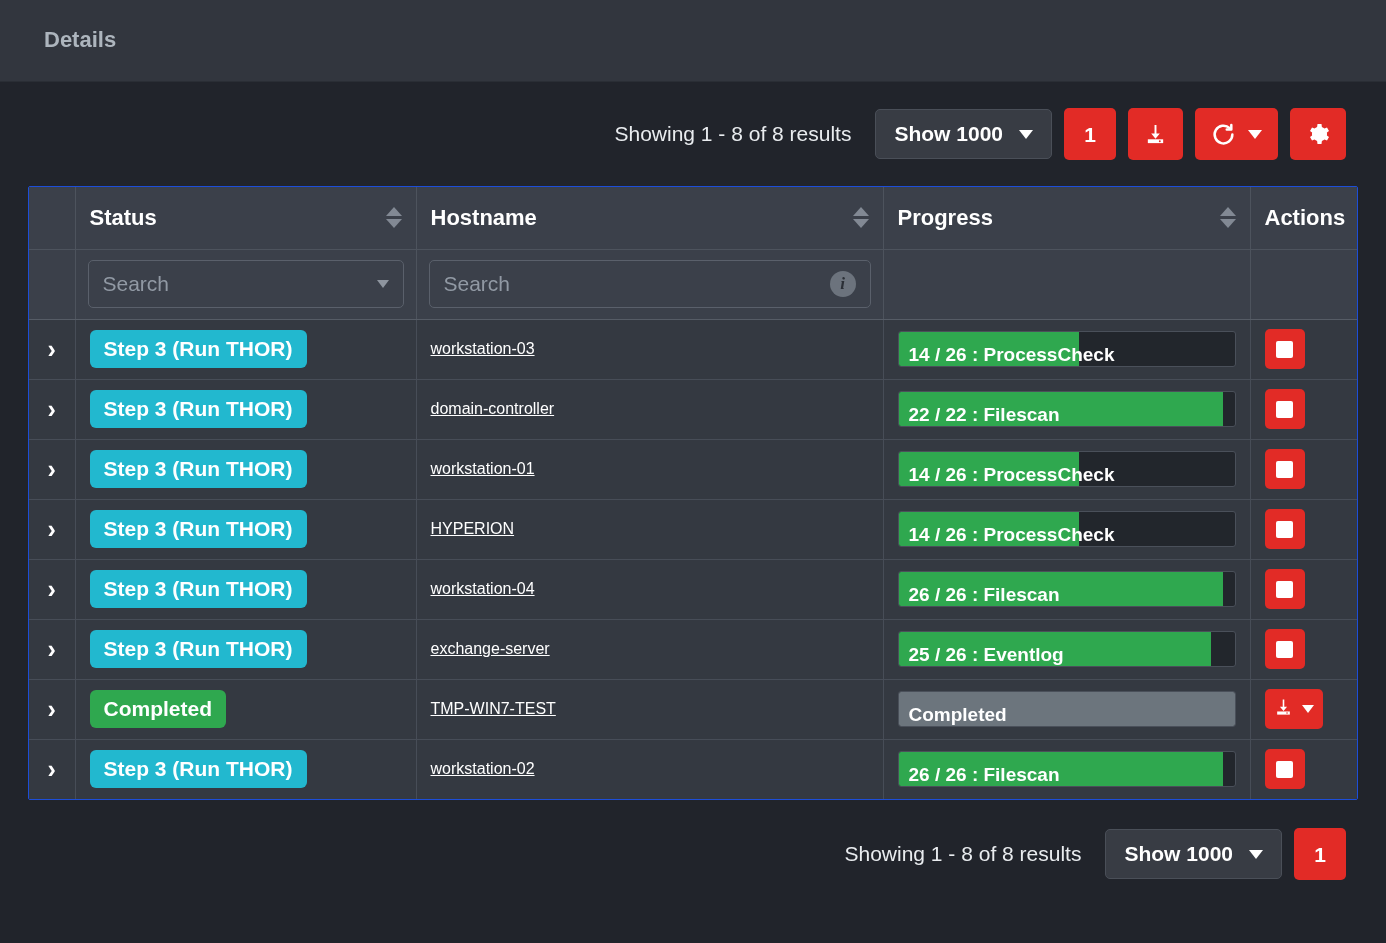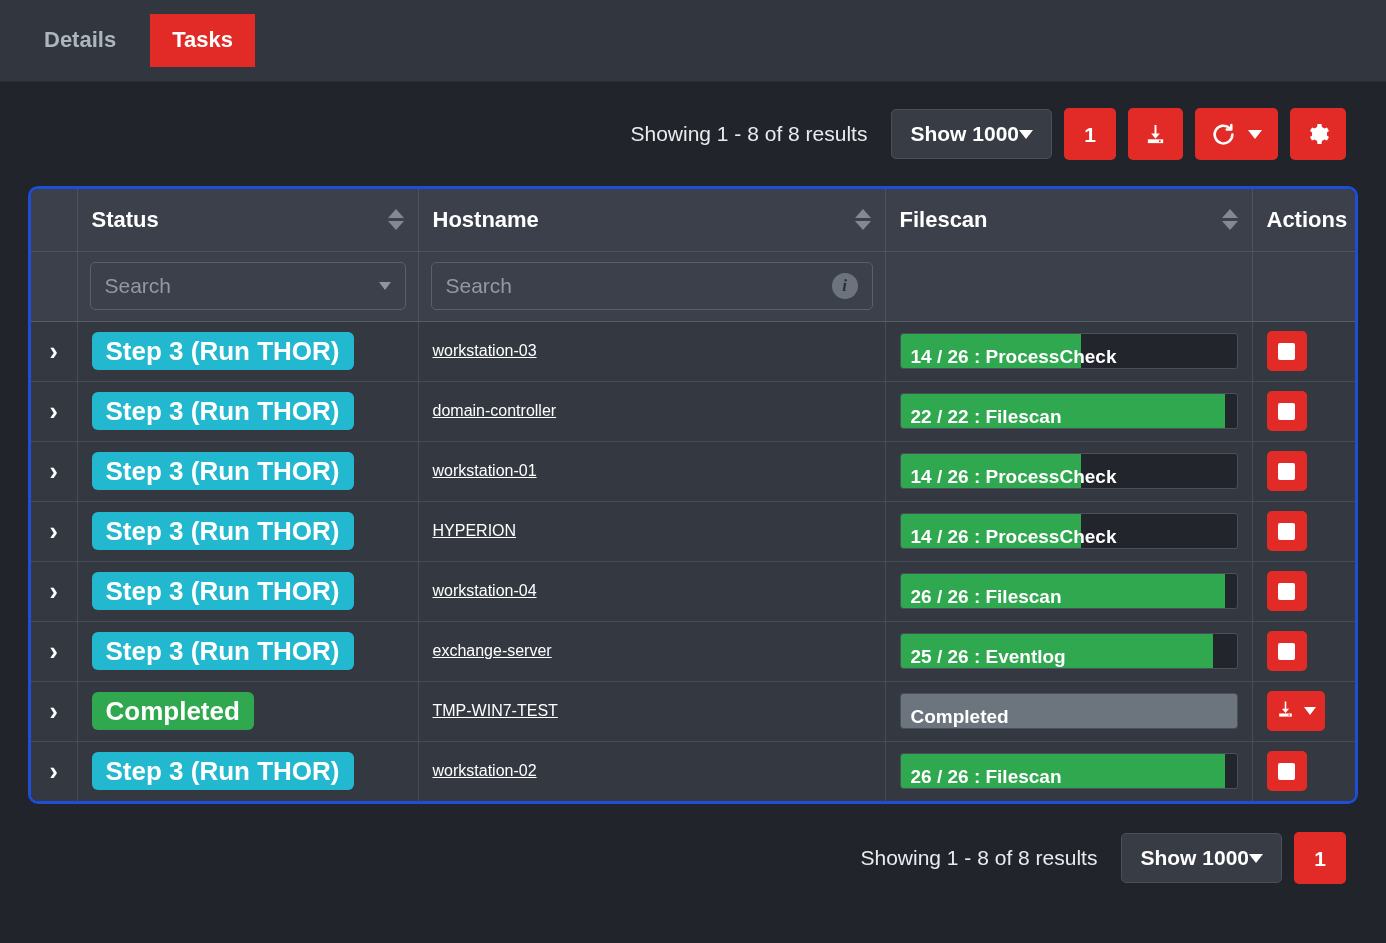--- a/index.html
+++ b/index.html
@@ -63,21 +63,21 @@
   .show-select {
     background: #383c44;
     border: 1px solid #4a4f58;
     border-radius: 5px;
     color: #ffffff;
     font-size: 21px;
     font-weight: bold;
     padding: 12px 18px;
     display: flex;
     align-items: center;
-    gap: 0;
+    gap: 16px;
     cursor: pointer;
     white-space: nowrap;
   }
   .caret-down {
     width: 0; height: 0;
     border-left: 7px solid transparent;
     border-right: 7px solid transparent;
     border-top: 9px solid currentColor;
   }
   .btn-red {
@@ -94,22 +94,22 @@
     align-items: center;
     justify-content: center;
     gap: 12px;
     cursor: pointer;
     line-height: 1;
   }
   .btn-red svg { display: block; }
 
   
   .table-wrap {
-    border: 3px solid #1d4ed8;
-    border-radius: 10px;
+    border: 1px solid #1d4ed8;
+    border-radius: 2px;
     overflow: hidden;
   }
   table.data {
     width: 100%;
     border-collapse: collapse;
     table-layout: fixed;
   }
   table.data col.c-exp   { width: 46px; }
   table.data col.c-stat  { width: 341px; }
   table.data col.c-host  { width: 467px; }
@@ -223,21 +223,21 @@
   }
   .chev {
     display: inline-block;
     transform: rotate(0deg);
   }
 
   .badge {
     display: inline-block;
     border-radius: 6px;
     color: #ffffff;
-    font-size: 26px;
+    font-size: 21px;
     font-weight: bold;
     padding: 8px 14px;
     line-height: 22px;
     white-space: nowrap;
   }
   .badge.info     { background: #22b8cf; }
   .badge.success  { background: #2fa84f; }
 
   a.hostlink {
     color: #ffffff;
@@ -303,21 +303,20 @@
     gap: 12px;
     height: 108px;
     padding-right: 12px;
   }
 </style>
 </head>
 <body>
 
 <div class="tabbar">
   <div class="tab">Details</div>
-  <div class="tab active">Tasks</div>
 </div>
 
 <div class="page">
 
   <div class="toolbar">
     <div class="results-text">Showing 1 - 8 of 8 results</div>
 
     <div class="show-select">
       <span>Show 1000</span>
       <span class="caret-down"></span>
@@ -379,21 +378,21 @@
             <div class="th-inner">
               <span>Hostname</span>
               <span class="sort-ico">
                   <i class="up"></i>
                   <i class="down"></i>
                 </span>
             </div>
           </th>
           <th>
             <div class="th-inner">
-              <span>Filescan</span>
+              <span>Progress</span>
               <span class="sort-ico">
                   <i class="up"></i>
                   <i class="down"></i>
                 </span>
             </div>
           </th>
           <th>
             <div class="th-inner">
               <span>Actions</span>
             </div>

